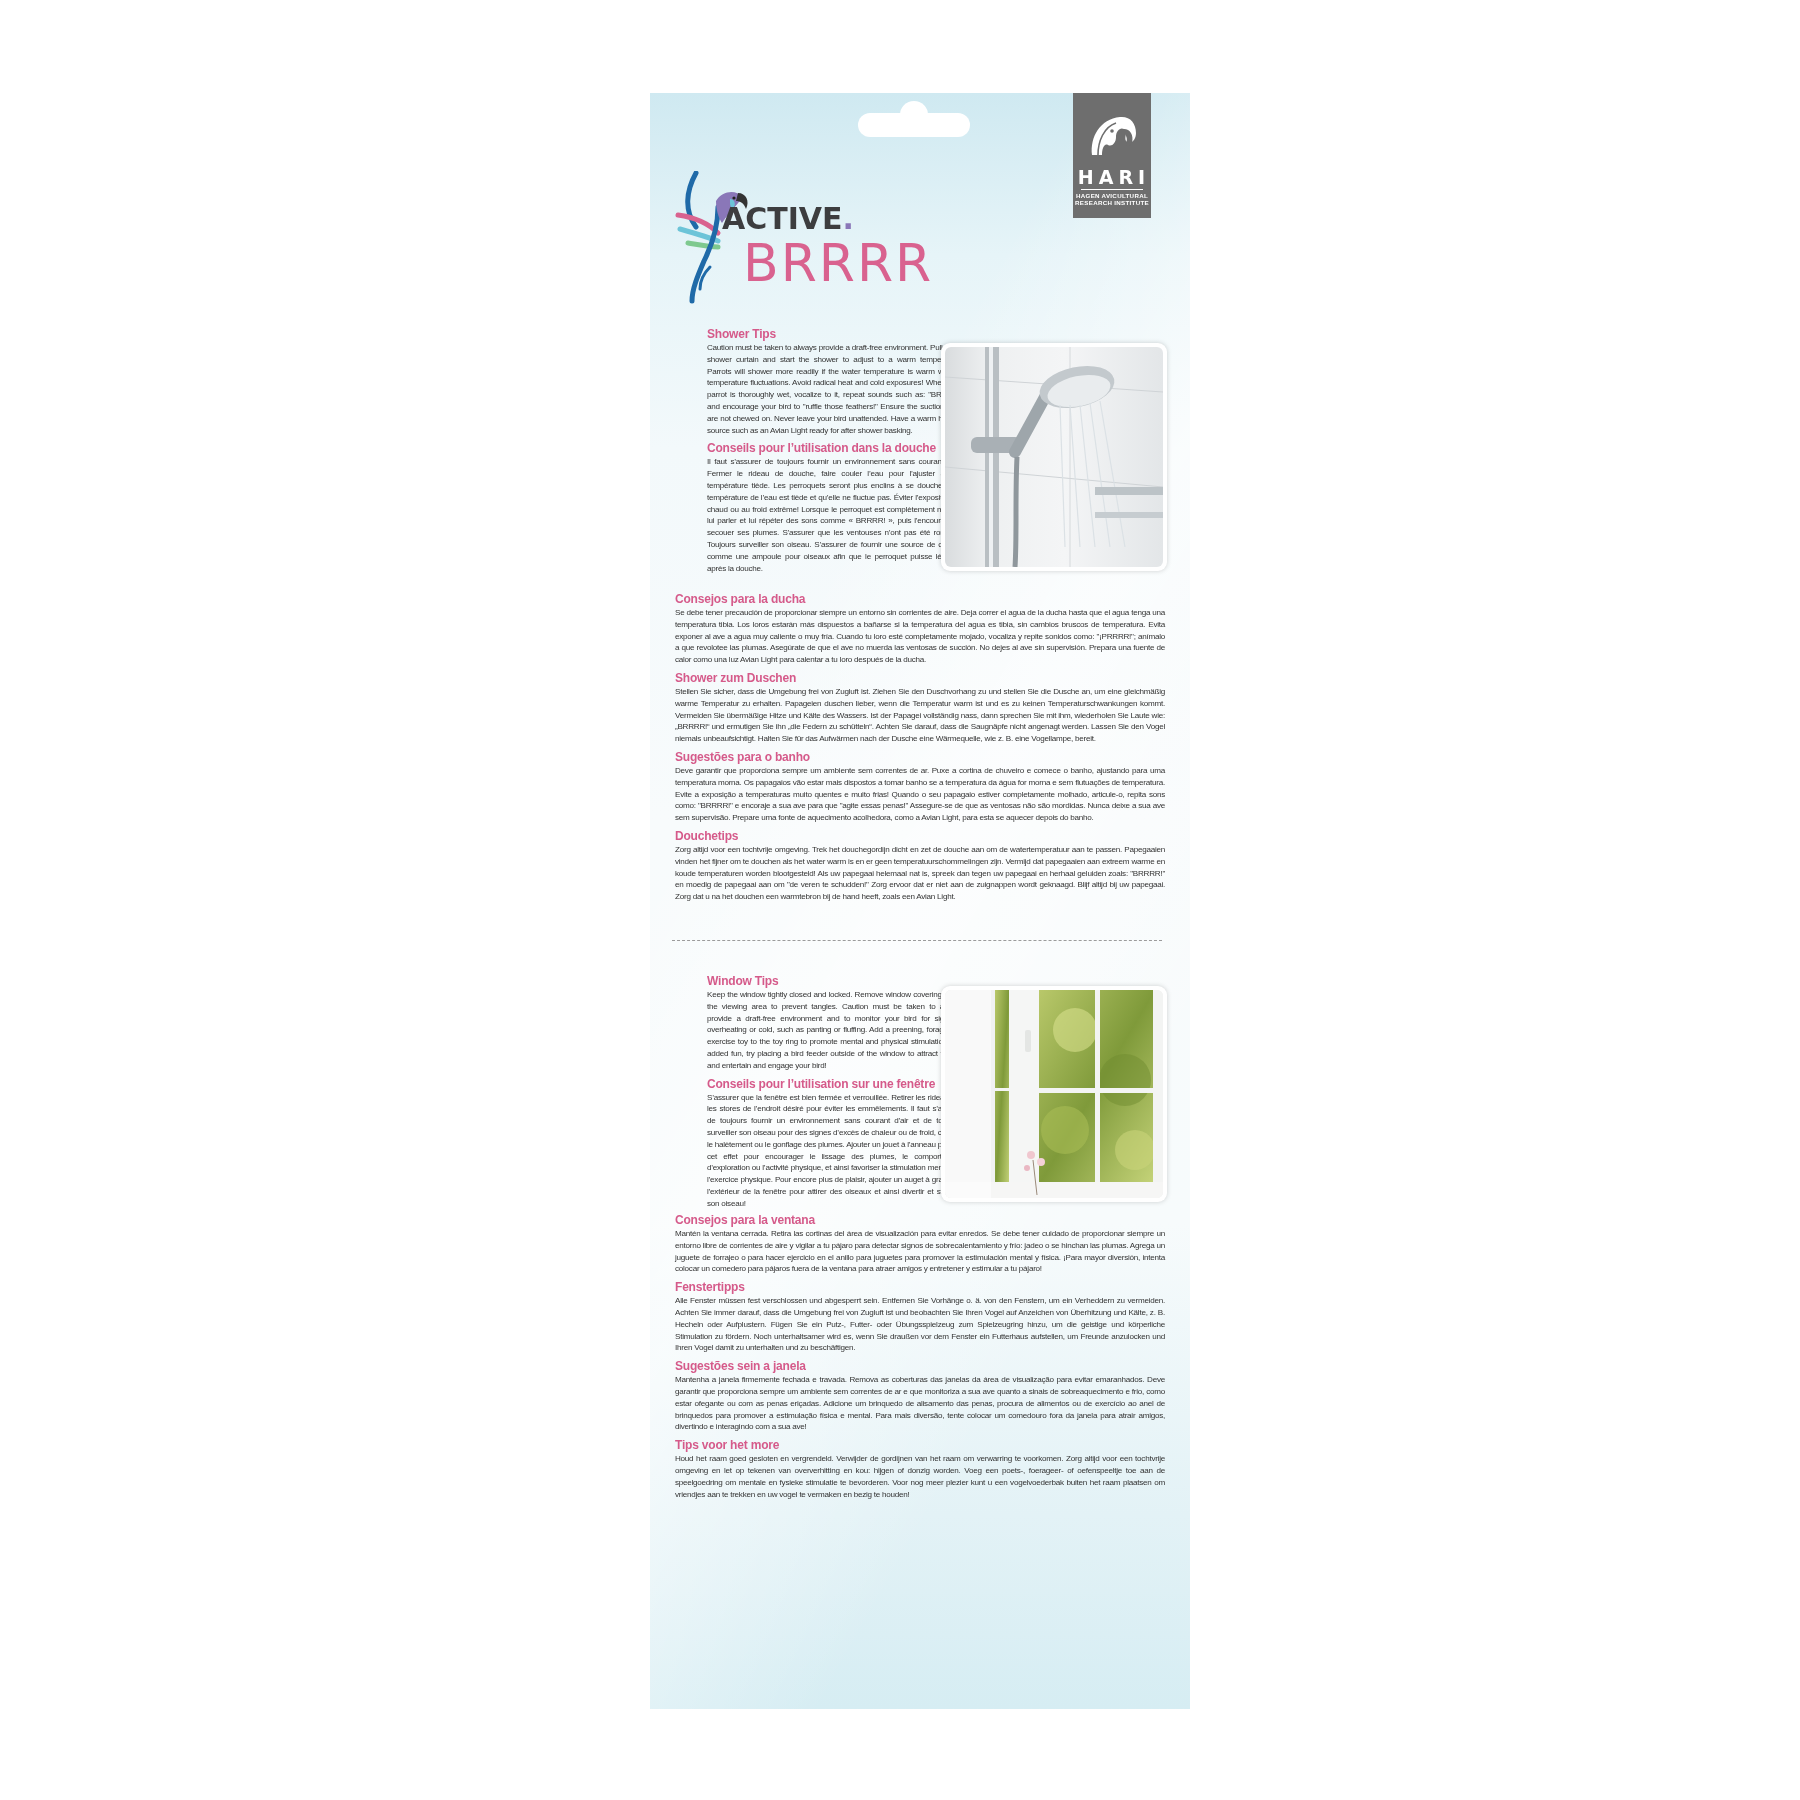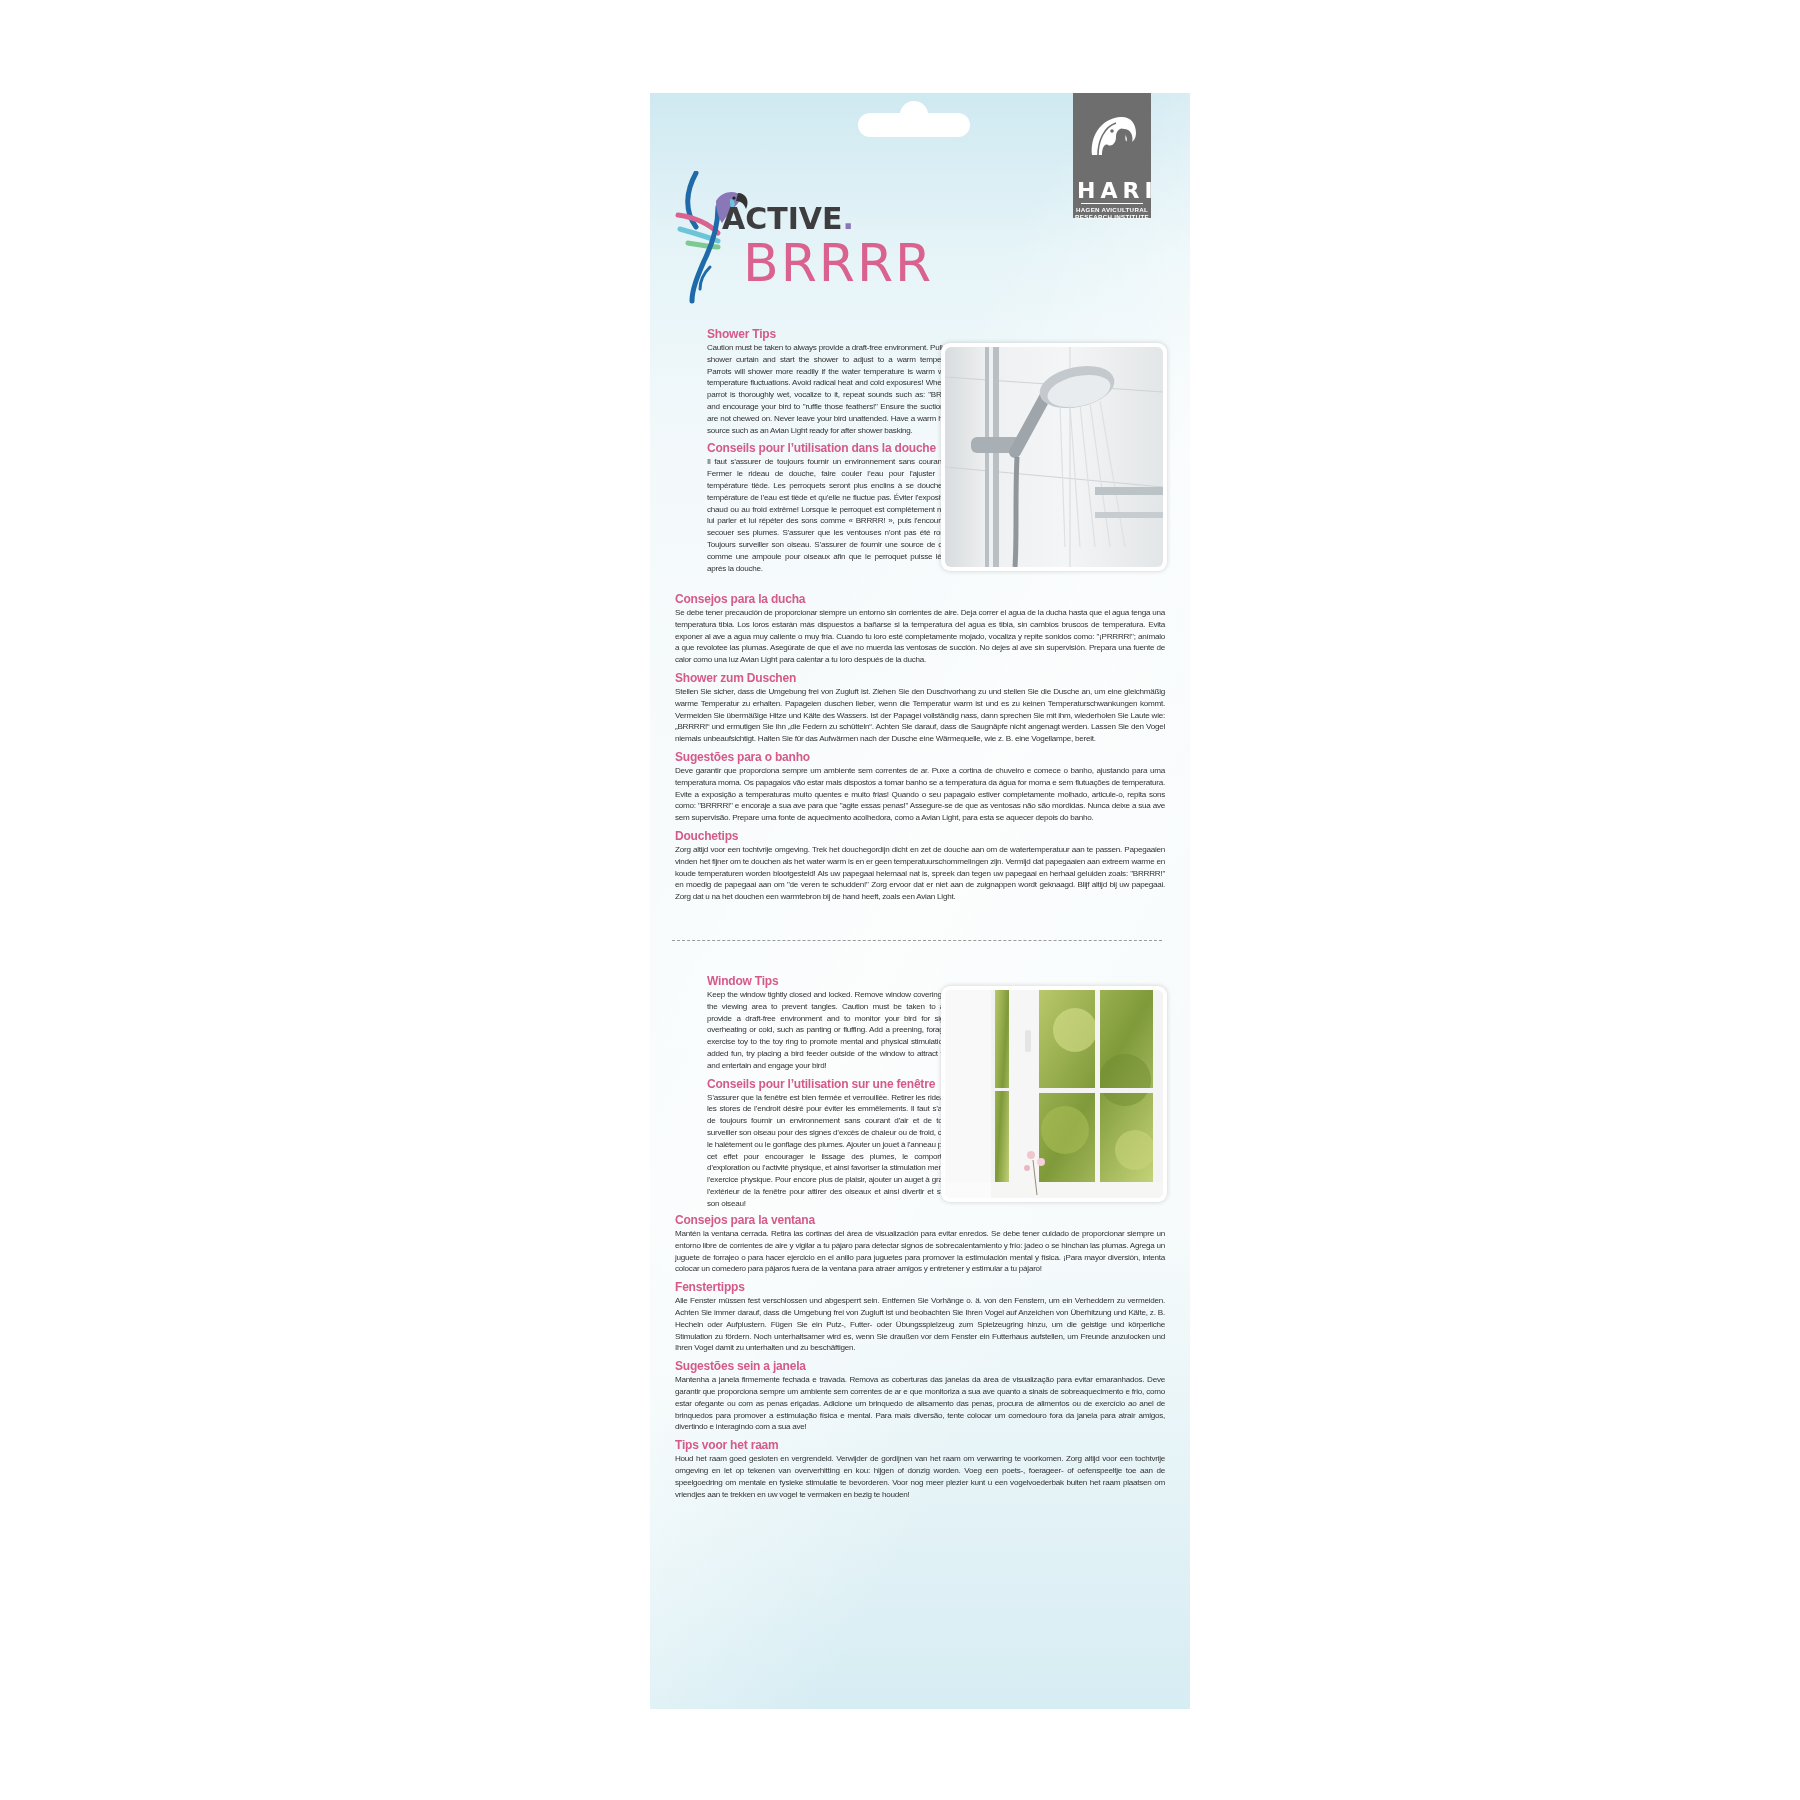--- a/index.html
+++ b/index.html
@@ -12,21 +12,21 @@
   .card::before{
     content:""; position:absolute; inset:0;
     background: linear-gradient(120deg, rgba(255,255,255,0) 30%, rgba(255,255,255,0.6) 50%, rgba(255,255,255,0) 75%);
     pointer-events:none;
   }
   .hang-hole { position:absolute; left:208px; top:20px; width:112px; height:24px; background:#fff; border-radius:12px; }
   .hang-hole::before { content:""; position:absolute; left:42px; top:-12px; width:28px; height:22px; background:#fff; border-radius:14px 14px 0 0; }
 
   .hari-badge { position:absolute; left:423px; top:0; width:78px; height:125px; background:#6e6e6e; color:#fff; text-align:center; }
   .hari-badge svg { display:block; margin:18px auto 0; }
-  .hari-word { font-family:"DejaVu Sans", sans-serif; font-weight:bold; font-size:22px; letter-spacing:5px; line-height:20px; margin-top:20px; padding-left:4px; }
+  .hari-word { font-family:"DejaVu Sans", sans-serif; font-weight:bold; font-size:19px; letter-spacing:5px; line-height:20px; margin-top:6px; padding-left:4px; }
   .hari-line { height:1px; background:#fff; margin:2px 8px; }
   .hari-sub { font-size:6.2px; line-height:7px; font-weight:bold; letter-spacing:0.3px; }
 
   .logo { position:absolute; left:24px; top:78px; width:210px; height:140px; }
   .logo-active { position:absolute; left:72px; top:108px; font-family:"DejaVu Sans", sans-serif; font-weight:bold; font-size:30px; color:#3d3d3f; letter-spacing:0px; }
   .logo-dot { color:#8a77b8; }
   .logo-play { position:absolute; left:93px; top:144px; font-family:"DejaVu Sans", sans-serif; font-size:52px; color:#d9628f; letter-spacing:2px; line-height:52px; }
 
   .section { position:absolute; left:25px; color:#3a3a3a; }
   .h { font-family:"Liberation Sans", sans-serif; font-weight:bold; color:#d55a8a; font-size:12px; line-height:13px; margin:0 0 1px 0; letter-spacing:-0.2px; }
@@ -165,17 +165,17 @@
     </div>
   </div>
 
   <div class="section wide" style="top:1121px;">
     <div class="h">Consejos para la ventana</div>
     <div class="p">Mantén la ventana cerrada. Retira las cortinas del área de visualización para evitar enredos. Se debe tener cuidado de proporcionar siempre un entorno libre de corrientes de aire y vigilar a tu pájaro para detectar signos de sobrecalentamiento y frío: jadeo o se hinchan las plumas. Agrega un juguete de forrajeo o para hacer ejercicio en el anillo para juguetes para promover la estimulación mental y física. ¡Para mayor diversión, intenta colocar un comedero para pájaros fuera de la ventana para atraer amigos y entretener y estimular a tu pájaro!</div>
     <div class="h">Fenstertipps</div>
     <div class="p">Alle Fenster müssen fest verschlossen und abgesperrt sein. Entfernen Sie Vorhänge o. ä. von den Fenstern, um ein Verheddern zu vermeiden. Achten Sie immer darauf, dass die Umgebung frei von Zugluft ist und beobachten Sie Ihren Vogel auf Anzeichen von Überhitzung und Kälte, z. B. Hecheln oder Aufplustern. Fügen Sie ein Putz-, Futter- oder Übungsspielzeug zum Spielzeugring hinzu, um die geistige und körperliche Stimulation zu fördern. Noch unterhaltsamer wird es, wenn Sie draußen vor dem Fenster ein Futterhaus aufstellen, um Freunde anzulocken und Ihren Vogel damit zu unterhalten und zu beschäftigen.</div>
     <div class="h">Sugestões sein a janela</div>
     <div class="p">Mantenha a janela firmemente fechada e travada. Remova as coberturas das janelas da área de visualização para evitar emaranhados. Deve garantir que proporciona sempre um ambiente sem correntes de ar e que monitoriza a sua ave quanto a sinais de sobreaquecimento e frio, como estar ofegante ou com as penas eriçadas. Adicione um brinquedo de alisamento das penas, procura de alimentos ou de exercício ao anel de brinquedos para promover a estimulação física e mental. Para mais diversão, tente colocar um comedouro fora da janela para atrair amigos, divertindo e interagindo com a sua ave!</div>
-    <div class="h">Tips voor het raam</div>
+    <div class="h">Tips voor het more</div>
     <div class="p">Houd het raam goed gesloten en vergrendeld. Verwijder de gordijnen van het raam om verwarring te voorkomen. Zorg altijd voor een tochtvrije omgeving en let op tekenen van oververhitting en kou: hijgen of donzig worden. Voeg een poets-, foerageer- of oefenspeeltje toe aan de speelgoedring om mentale en fysieke stimulatie te bevorderen. Voor nog meer plezier kunt u een vogelvoederbak buiten het raam plaatsen om vriendjes aan te trekken en uw vogel te vermaken en bezig te houden!</div>
   </div>
 
 </div>
 
 </body></html>

